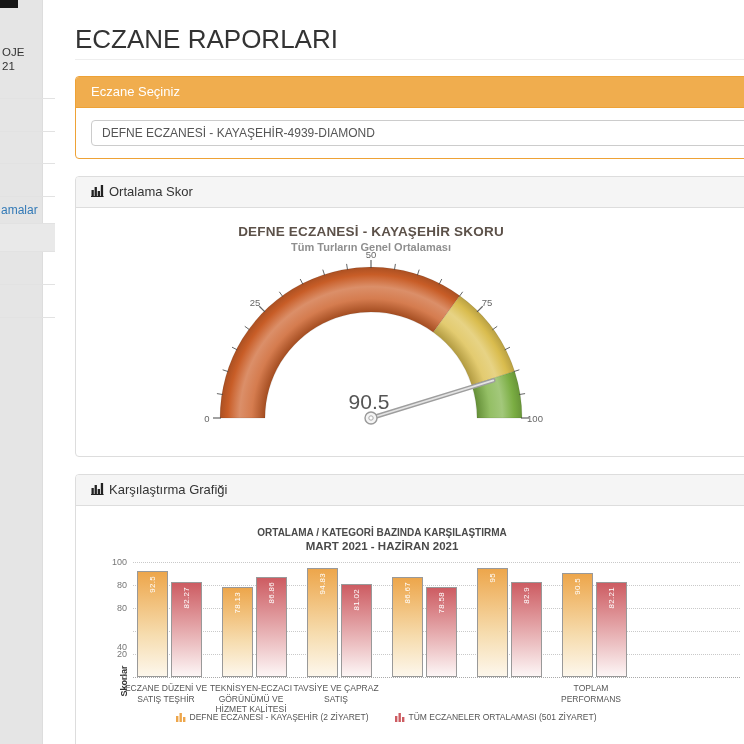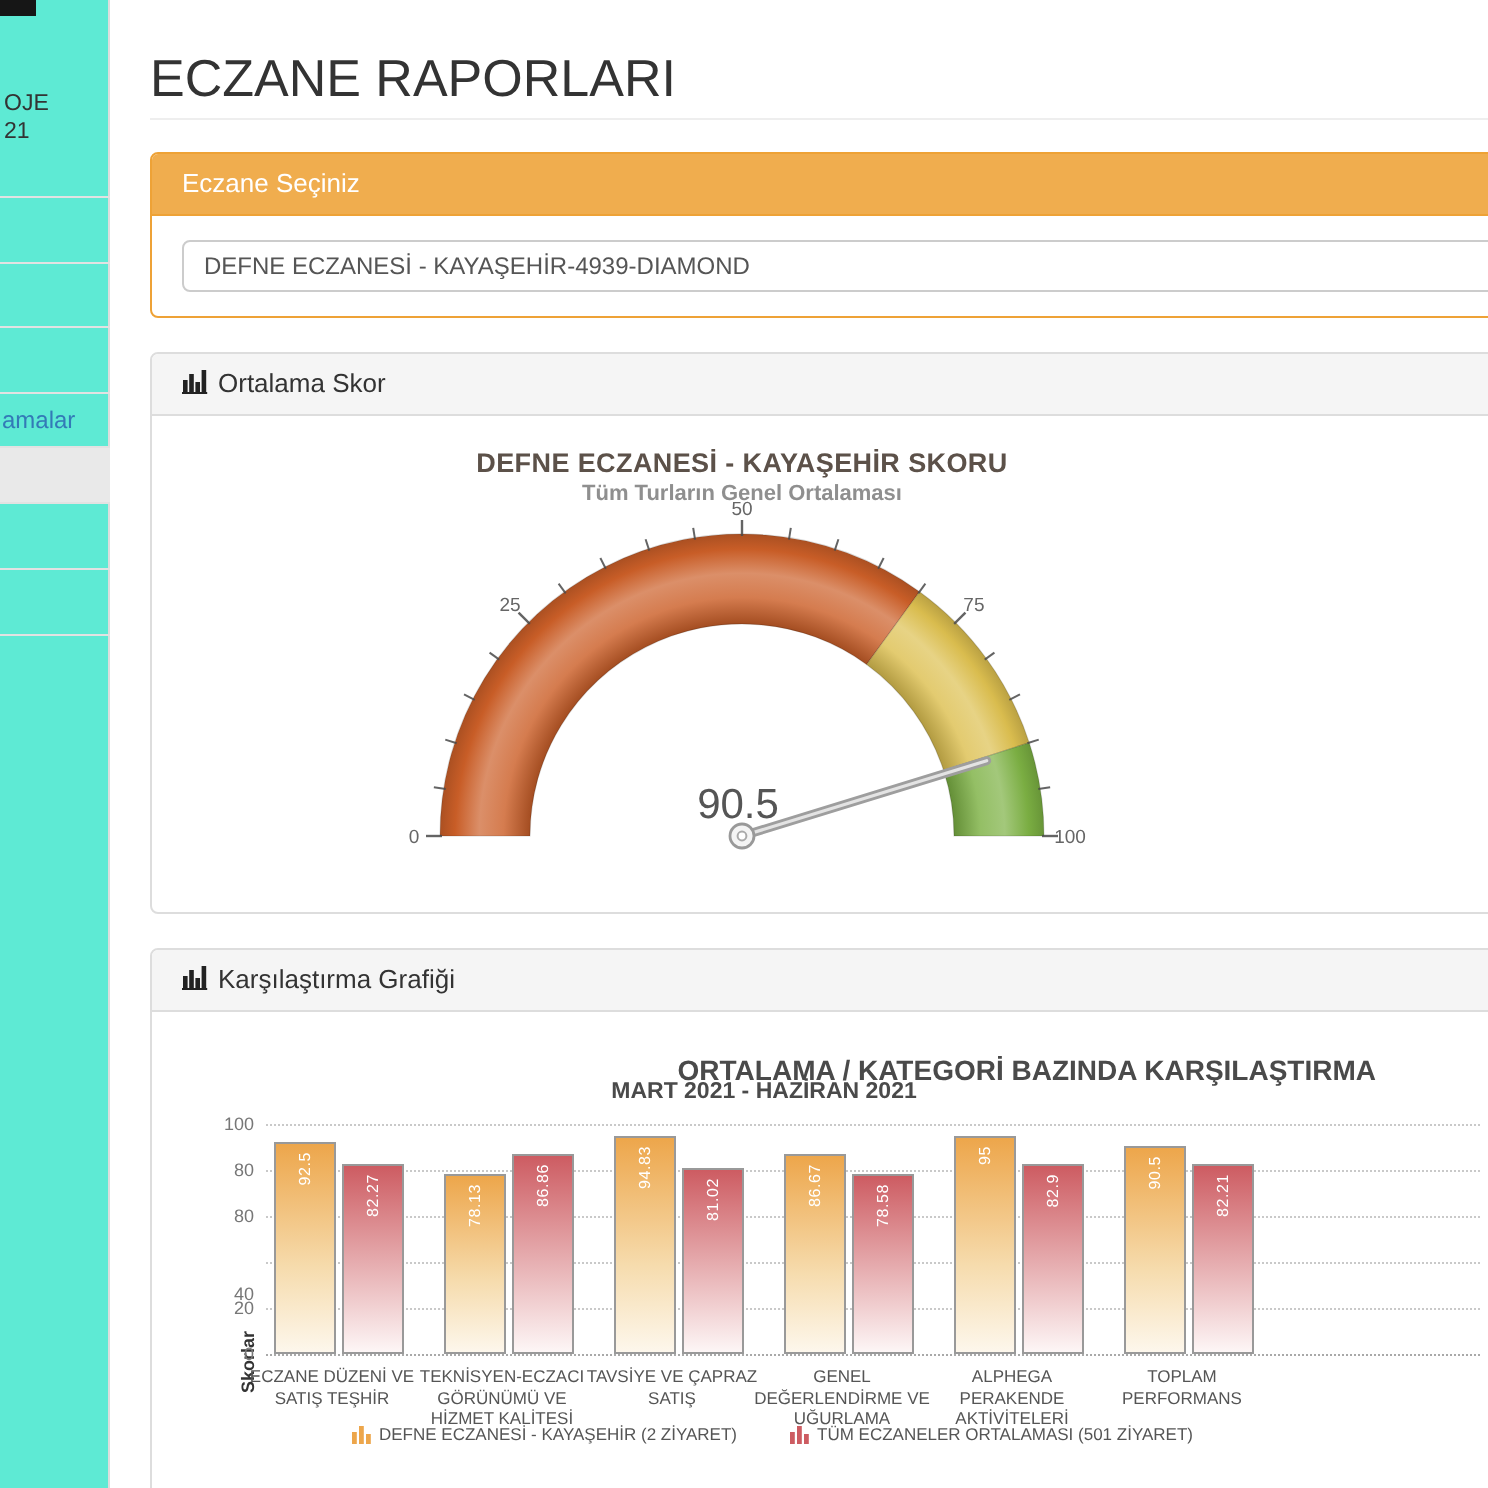--- a/index.html
+++ b/index.html
@@ -2,22 +2,22 @@
 <html><head>
 <meta charset="utf-8">
 <style>
   html,body{margin:0;padding:0;}
   body{
     width:744px;height:744px;overflow:hidden;position:relative;
     background:#fff;font-family:"Liberation Sans",sans-serif;
     -webkit-font-smoothing:antialiased;
   }
   
-  .sidebar{position:absolute;left:0;top:0;width:55px;height:744px;
-    background:#5eead4;border-right:1px solid #ddd;box-sizing:border-box;}
+  .sidebar{position:absolute;left:0;top:0;width:43px;height:744px;
+    background:#e5e5e5;border-right:1px solid #ddd;box-sizing:border-box;}
   .dark-chip{position:absolute;left:0;top:0;width:18px;height:8px;background:#161616;}
   .side-top{position:absolute;left:2px;top:45px;font-size:11.5px;line-height:14px;color:#333;}
   .side-rows{position:absolute;left:0;top:98px;width:55px;border-top:1px solid #e2e2e2;}
   .side-row{border-bottom:1px solid #e2e2e2;box-sizing:border-box;position:relative;}
   .side-row.selected{background:#e9e9e9;}
   .side-row a{position:absolute;left:1px;top:50%;transform:translateY(-50%);
     color:#337ab7;font-size:12px;text-decoration:none;white-space:nowrap;}
   
   .main{position:absolute;left:75px;top:0;width:690px;}
   h1.page-title{margin:25px 0 0;font-size:26px;line-height:28px;font-weight:500;color:#333;}
@@ -36,22 +36,22 @@
   .icon{display:inline-block;vertical-align:-1px;margin-right:5px;}
   
   .gauge-body{height:248px;overflow:hidden;}
   .g-title{position:absolute;top:16px;left:0;width:590px;text-align:center;
     font-size:13.5px;font-weight:bold;color:#5c5149;letter-spacing:.2px;}
   .g-sub{position:absolute;top:33px;left:0;width:590px;text-align:center;
     font-size:11px;font-weight:bold;color:#8f8f8f;}
   .gauge-svg{position:absolute;left:105px;top:33px;}
   
   .comp-body{height:265px;overflow:hidden;}
-  .c-title{position:absolute;top:21px;left:0;width:612px;text-align:right;
-    font-size:14px;font-weight:bold;color:#4a4a4a;}
+  .c-title{position:absolute;top:21px;left:0;width:612px;text-align:center;
+    font-size:10px;font-weight:bold;color:#4a4a4a;}
   .c-sub{position:absolute;top:34px;left:0;width:612px;text-align:center;
     font-size:11.5px;font-weight:bold;color:#4a4a4a;}
   .plot{position:absolute;left:57px;top:56px;width:607px;height:115px;}
   .gridline{position:absolute;left:0;width:607px;height:0;border-top:1px dotted #c9c9c9;}
   .gridline.zero{border-top-color:#a9a9a9;}
   .ytick{position:absolute;left:-36px;width:30px;text-align:right;font-size:9px;color:#777;}
   .ylabel{position:absolute;left:-31px;top:113px;width:46px;height:12px;text-align:center;
     font-size:9px;font-weight:bold;color:#333;transform:rotate(-90deg);}
   .bar{position:absolute;box-sizing:border-box;width:31px;border:1px solid #999;}
   .bar.s0{background:linear-gradient(180deg,#eda64b 0%,#f6dcae 60%,#fdf7ec 100%);}
@@ -249,36 +249,30 @@
           <div class="bar s0" style="left: 259px; top: 15px; height: 100px;">
             <div class="bar-val">
               <span>86.67</span>
             </div>
           </div>
           <div class="bar s1" style="left: 293px; top: 25px; height: 90px;">
             <div class="bar-val">
               <span>78.58</span>
             </div>
           </div>
-          <div class="cat-label" style="left: 241px;">GENEL
-DEĞERLENDİRME VE
-UĞURLAMA</div>
           <div class="bar s0" style="left: 344px; top: 6px; height: 109px;">
             <div class="bar-val">
               <span>95</span>
             </div>
           </div>
           <div class="bar s1" style="left: 378px; top: 20px; height: 95px;">
             <div class="bar-val">
               <span>82.9</span>
             </div>
           </div>
-          <div class="cat-label" style="left: 326px;">ALPHEGA
-PERAKENDE
-AKTİVİTELERİ</div>
           <div class="bar s0" style="left: 429px; top: 11px; height: 104px;">
             <div class="bar-val">
               <span>90.5</span>
             </div>
           </div>
           <div class="bar s1" style="left: 463px; top: 20px; height: 95px;">
             <div class="bar-val">
               <span>82.21</span>
             </div>
           </div>

